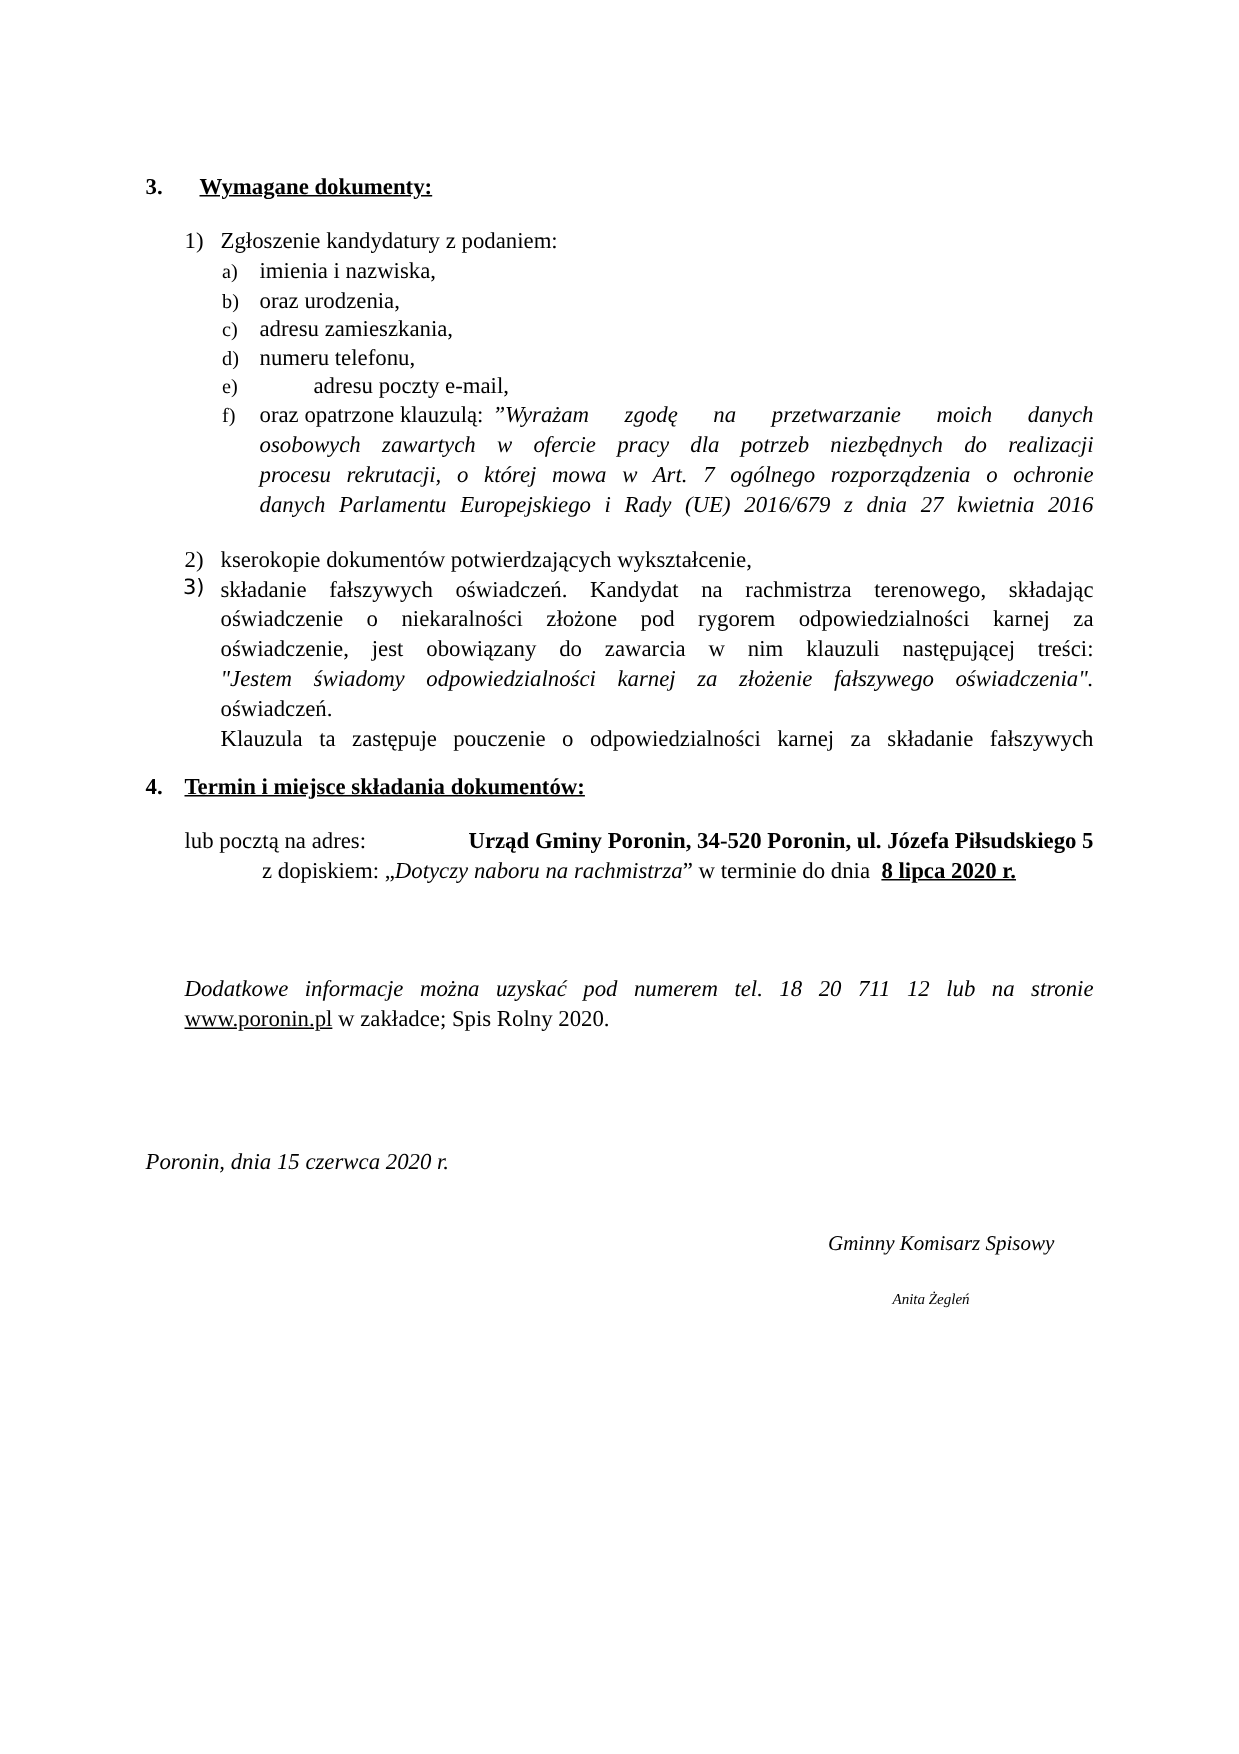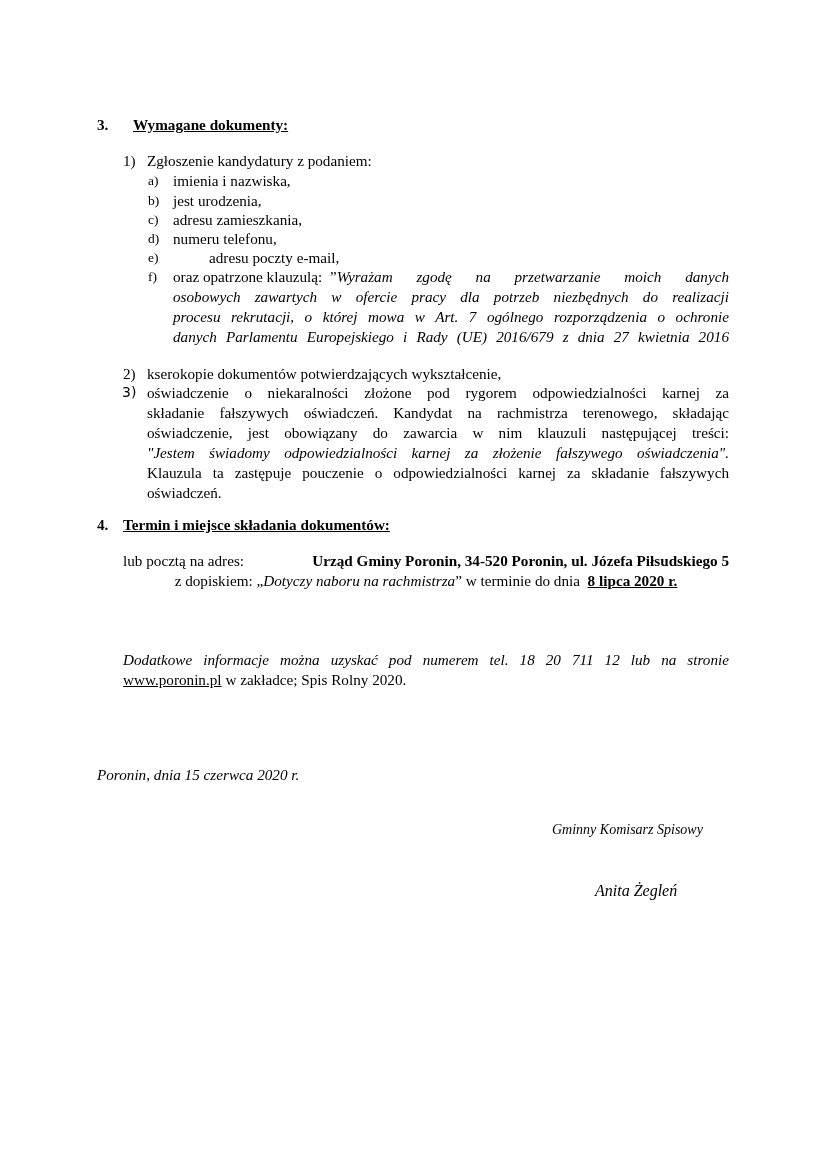--- a/index.html
+++ b/index.html
@@ -18,21 +18,21 @@
 <div class="line b" style="left:97px; top:115px;">3.</div>
 <div class="line b u" style="left:133px; top:115px;">Wymagane dokumenty:</div>
 
 <div class="line" style="left:123px; top:151px;">1)</div>
 <div class="line" style="left:147px; top:151px;">Zgłoszenie kandydatury z podaniem:</div>
 
 <div>
   <div class="line" style="left:148px; top:171px; font-size:13.5px;">a)</div>
   <div class="line" style="left:173px; top:171px;">imienia i nazwiska,</div>
   <div class="line" style="left:148px; top:191px; font-size:13.5px;">b)</div>
-  <div class="line" style="left:173px; top:191px;">jest urodzenia,</div>
+  <div class="line" style="left:173px; top:191px;">oraz urodzenia,</div>
   <div class="line" style="left:148px; top:210px; font-size:13.5px;">c)</div>
   <div class="line" style="left:173px; top:210px;">adresu zamieszkania,</div>
   <div class="line" style="left:148px; top:229px; font-size:13.5px;">d)</div>
   <div class="line" style="left:173px; top:229px;">numeru telefonu,</div>
   <div class="line" style="left:148px; top:248px; font-size:13.5px;">e)</div>
   <div class="line" style="left:173px; top:248px;margin-left:36px;">adresu poczty e-mail,</div>
 
   <div class="line" style="left:148px; top:267px; font-size:13.5px;"></div>
   <div class="line" style="left:148px; top:267px; font-size:13.5px;">f)</div>
   <div class="abs" style="left:173px; top:267px; width:556px; line-height:19px;">
@@ -44,26 +44,26 @@
     <div class="i" style="text-align:justify; text-align-last:justify; margin-top:1px;">procesu rekrutacji, o której mowa w Art. 7 ogólnego rozporządzenia o ochronie</div>
     <div class="i" style="text-align:justify; text-align-last:justify; margin-top:1px;">danych Parlamentu Europejskiego i Rady (UE) 2016/679 z dnia 27 kwietnia 2016</div>
   </div>
 </div>
 
 <div class="line" style="left:123px; top:364px;">2)</div>
 <div class="line" style="left:147px; top:364px;">kserokopie dokumentów potwierdzających wykształcenie,</div>
 
 <div class="line mono" style="left:122px; top:383px;">3)</div>
 <div class="abs" style="left:147px; top:383px; width:582px; line-height:19px;">
+  <div style="text-align:justify; text-align-last:justify; margin-top:1px;">składanie fałszywych oświadczeń. Kandydat na rachmistrza terenowego, składając</div>
   <div style="text-align:justify; text-align-last:justify;">oświadczenie o  niekaralności złożone pod rygorem odpowiedzialności karnej za</div>
-  <div style="text-align:justify; text-align-last:justify; margin-top:1px;">składanie fałszywych oświadczeń. Kandydat na rachmistrza terenowego, składając</div>
   <div style="text-align:justify; text-align-last:justify; margin-top:1px;">oświadczenie, jest obowiązany do zawarcia w nim klauzuli następującej treści:</div>
   <div class="i" style="text-align:justify; text-align-last:justify; margin-top:1px;">"Jestem świadomy odpowiedzialności karnej za złożenie fałszywego oświadczenia".</div>
+  <div style="margin-top:1px;">oświadczeń.</div>
   <div style="text-align:justify; text-align-last:justify; margin-top:1px;">Klauzula ta zastępuje pouczenie o odpowiedzialności karnej za składanie fałszywych</div>
-  <div style="margin-top:1px;">oświadczeń.</div>
 </div>
 
 <div class="line b" style="left:97px; top:515px;">4.</div>
 <div class="line b u" style="left:123px; top:515px;">Termin i miejsce składania dokumentów:</div>
 
 <div class="abs" style="left:123px; top:550px; width:606px; line-height:19px;">
   <div style="display:flex; justify-content:space-between; margin-top:1px;">
     <span>lub pocztą na adres:</span>
     <span class="b">Urząd Gminy Poronin, 34-520 Poronin, ul. Józefa Piłsudskiego 5</span>
   </div>
@@ -74,13 +74,13 @@
 
 <div class="abs" style="left:123px; top:650px; width:606px; line-height:19px;">
   <div style="text-align:justify; text-align-last:justify;font-style:italic;">Dodatkowe informacje można uzyskać pod numerem tel. 18 20 711 12  lub na stronie</div>
   <div style="margin-top:1px; white-space:nowrap;">
     <span class="u" style="cursor:pointer;">www.poronin.pl</span><span> w zakładce; Spis Rolny 2020.</span>
   </div>
 </div>
 
 <div class="line i" style="left:97px; top:765px;">Poronin, dnia 15 czerwca 2020 r.</div>
 <div class="line i" style="left:552px; top:820px; font-size:14px;">Gminny Komisarz Spisowy</div>
-<div class="line i" style="left:595px; top:857px; font-size:16px;margin-top:24px;">Anita Żegleń</div>
+<div class="line i" style="left:595px; top:857px; font-size:10px;">Anita Żegleń</div>
 
 </body></html>

